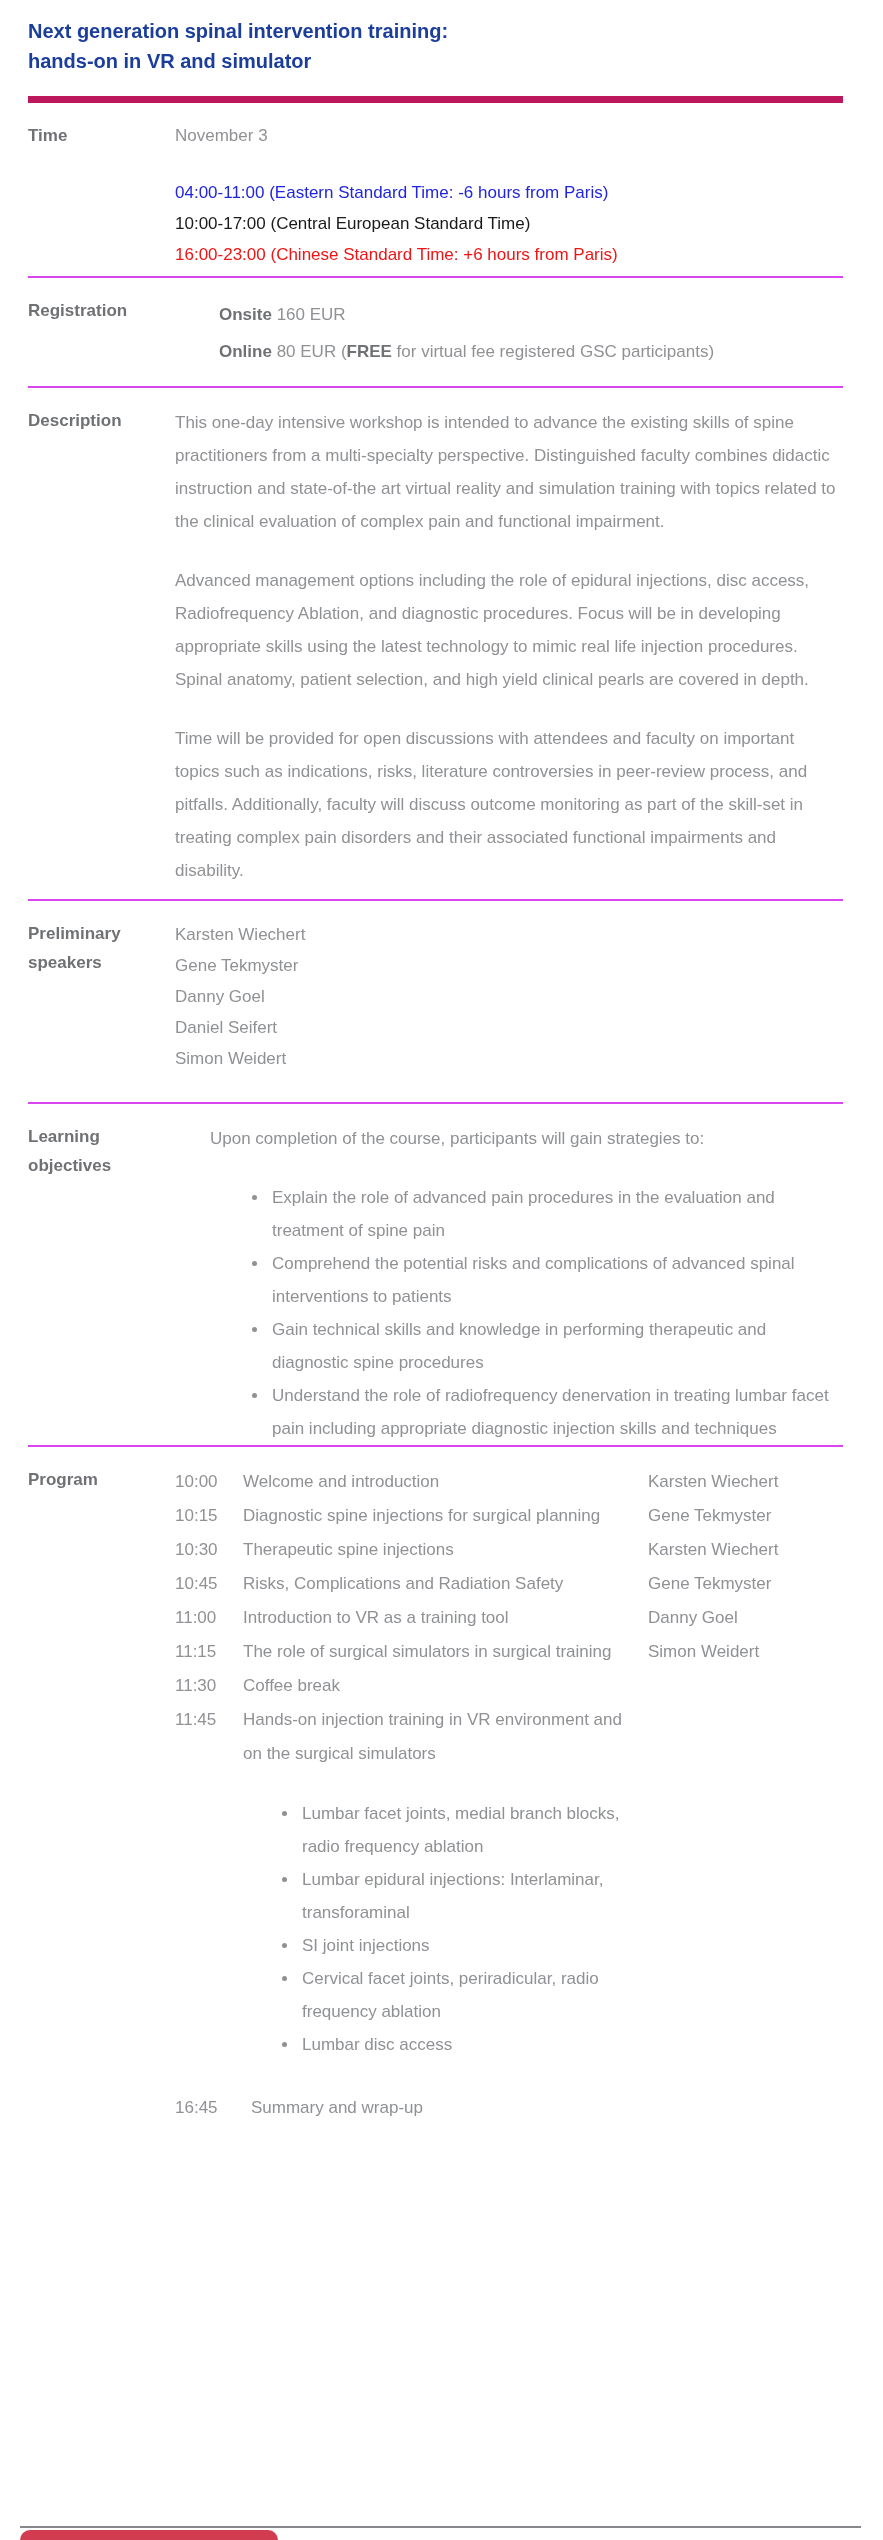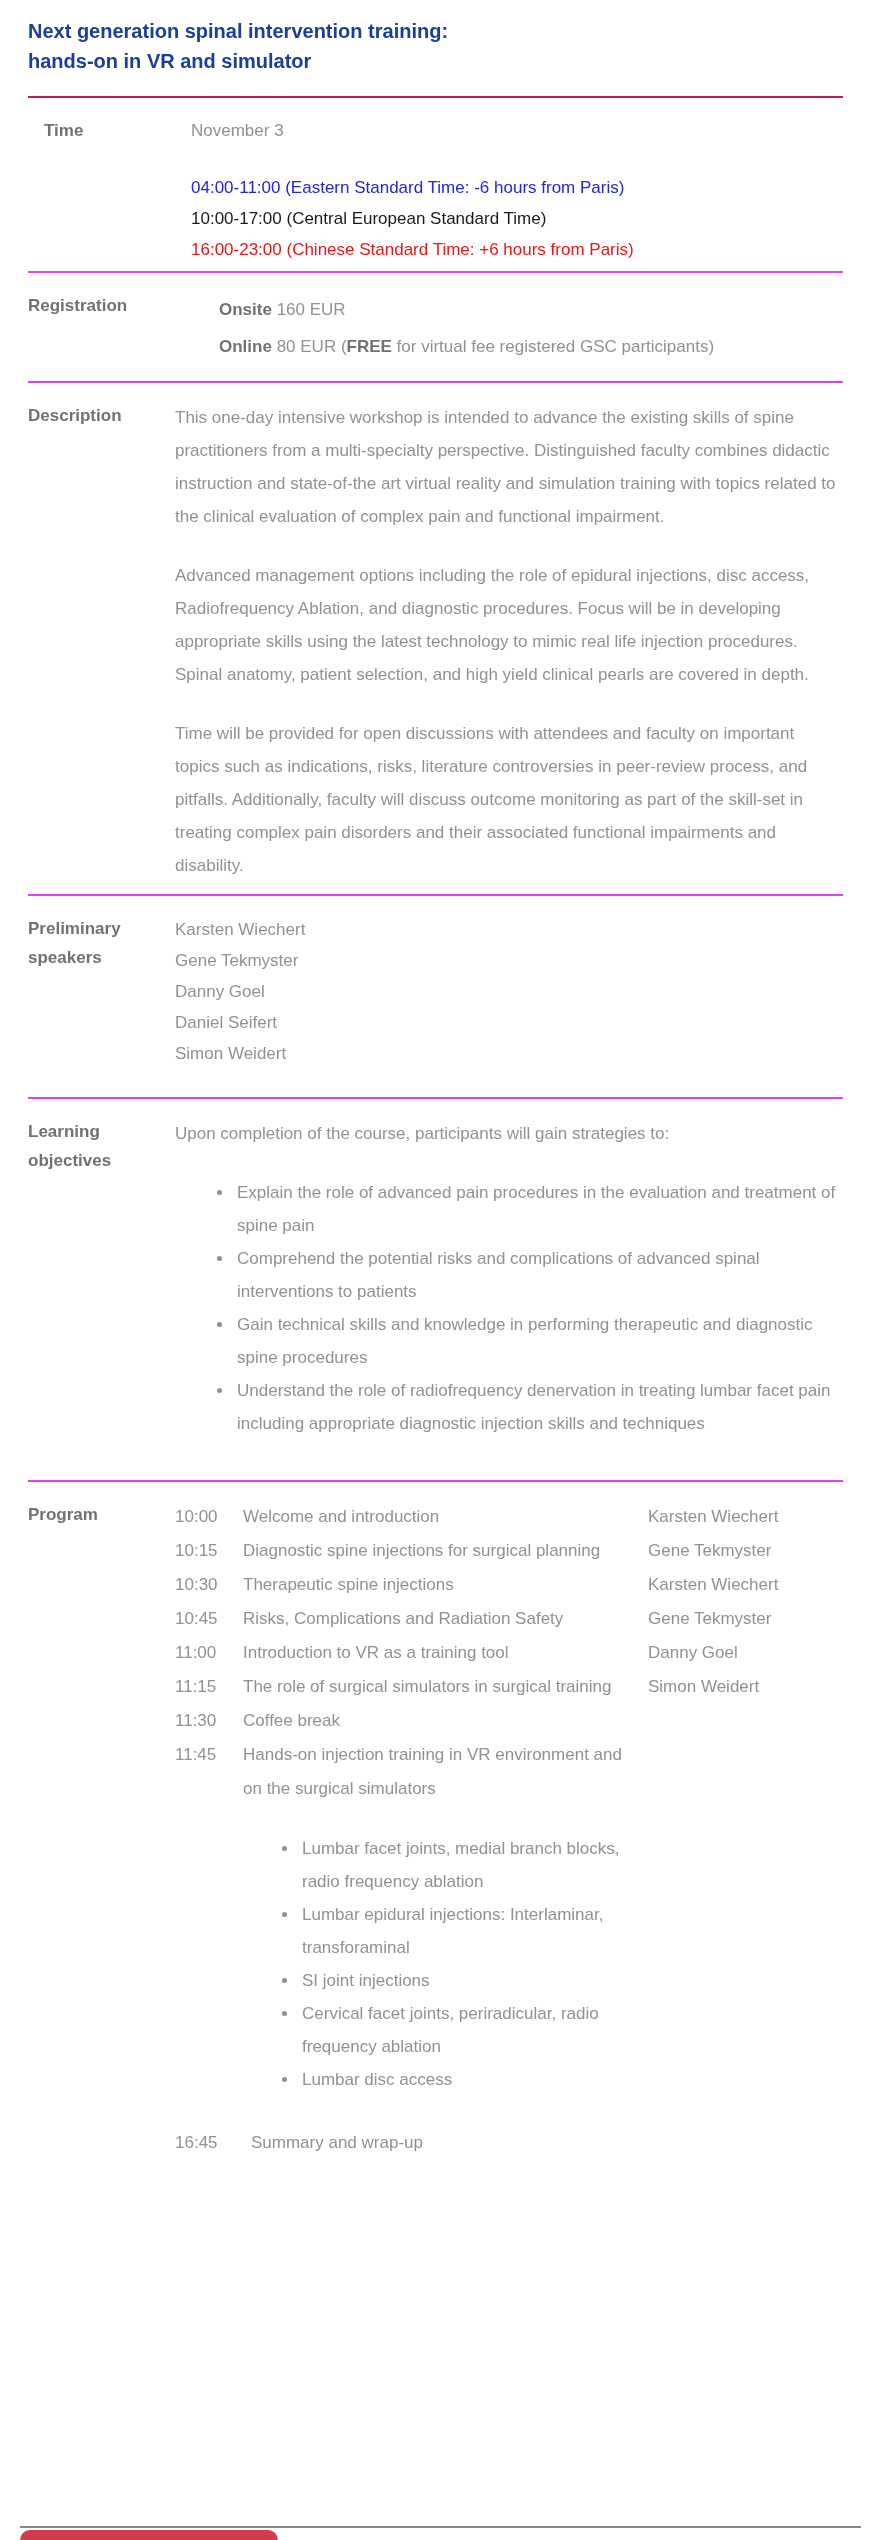--- a/index.html
+++ b/index.html
@@ -6,31 +6,31 @@
   body{
     width:883px;height:2540px;position:relative;overflow:hidden;
     background:#ffffff;
     font-family:"Liberation Sans", sans-serif;
     color:#8f9194;
     -webkit-font-smoothing:antialiased;
   }
   .page{padding:0 40px 0 28px;}
 
   
-  header{padding:16px 0 20px 0;border-bottom:2px solid #be185d;}
+  header{padding:16px 0 20px 0;border-bottom:7px solid #be185d;}
   h1{
     margin:0;font-size:20px;line-height:30px;font-weight:bold;color:#1b3e9c;
   }
 
   
   .row{
     display:grid;grid-template-columns:147px 1fr;
     border-top:2px solid #d946ef;
   }
-  .row:first-of-type{border-top:none;margin-left:16px;}
+  .row:first-of-type{border-top:none;}
   .label{
     font-weight:bold;color:#6f7174;font-size:17px;line-height:29px;
     padding-top:18px;
   }
   .content{font-size:17px;line-height:33px;padding-top:18px;max-width:672px;}
 
   
   .sec-time .content{padding-bottom:4px;}
   .date{line-height:29px;margin-bottom:27px;}
   .tz{line-height:31px;}
@@ -44,21 +44,21 @@
   
   .sec-desc .content p{margin:0 0 26px 0;}
   .sec-desc .content p:last-child{margin-bottom:0;}
   .sec-desc{padding-bottom:12px;}
 
   
   .sec-spk .content div{line-height:31px;}
   .sec-spk{padding-bottom:28px;}
 
   
-  .sec-obj{padding-bottom:40px;}
+  .sec-obj{gap:35px;}
   .obj-list{list-style:none;margin:26px 0 0 0;padding:0 0 0 62px;}
   .obj-list li{position:relative;line-height:33px;}
   .obj-list li::before{
     content:"";position:absolute;left:-20px;top:14px;
     width:5px;height:5px;border-radius:50%;background:#8f9194;
   }
 
   
   .sec-prog{padding-bottom:25px;}
   .prog{

